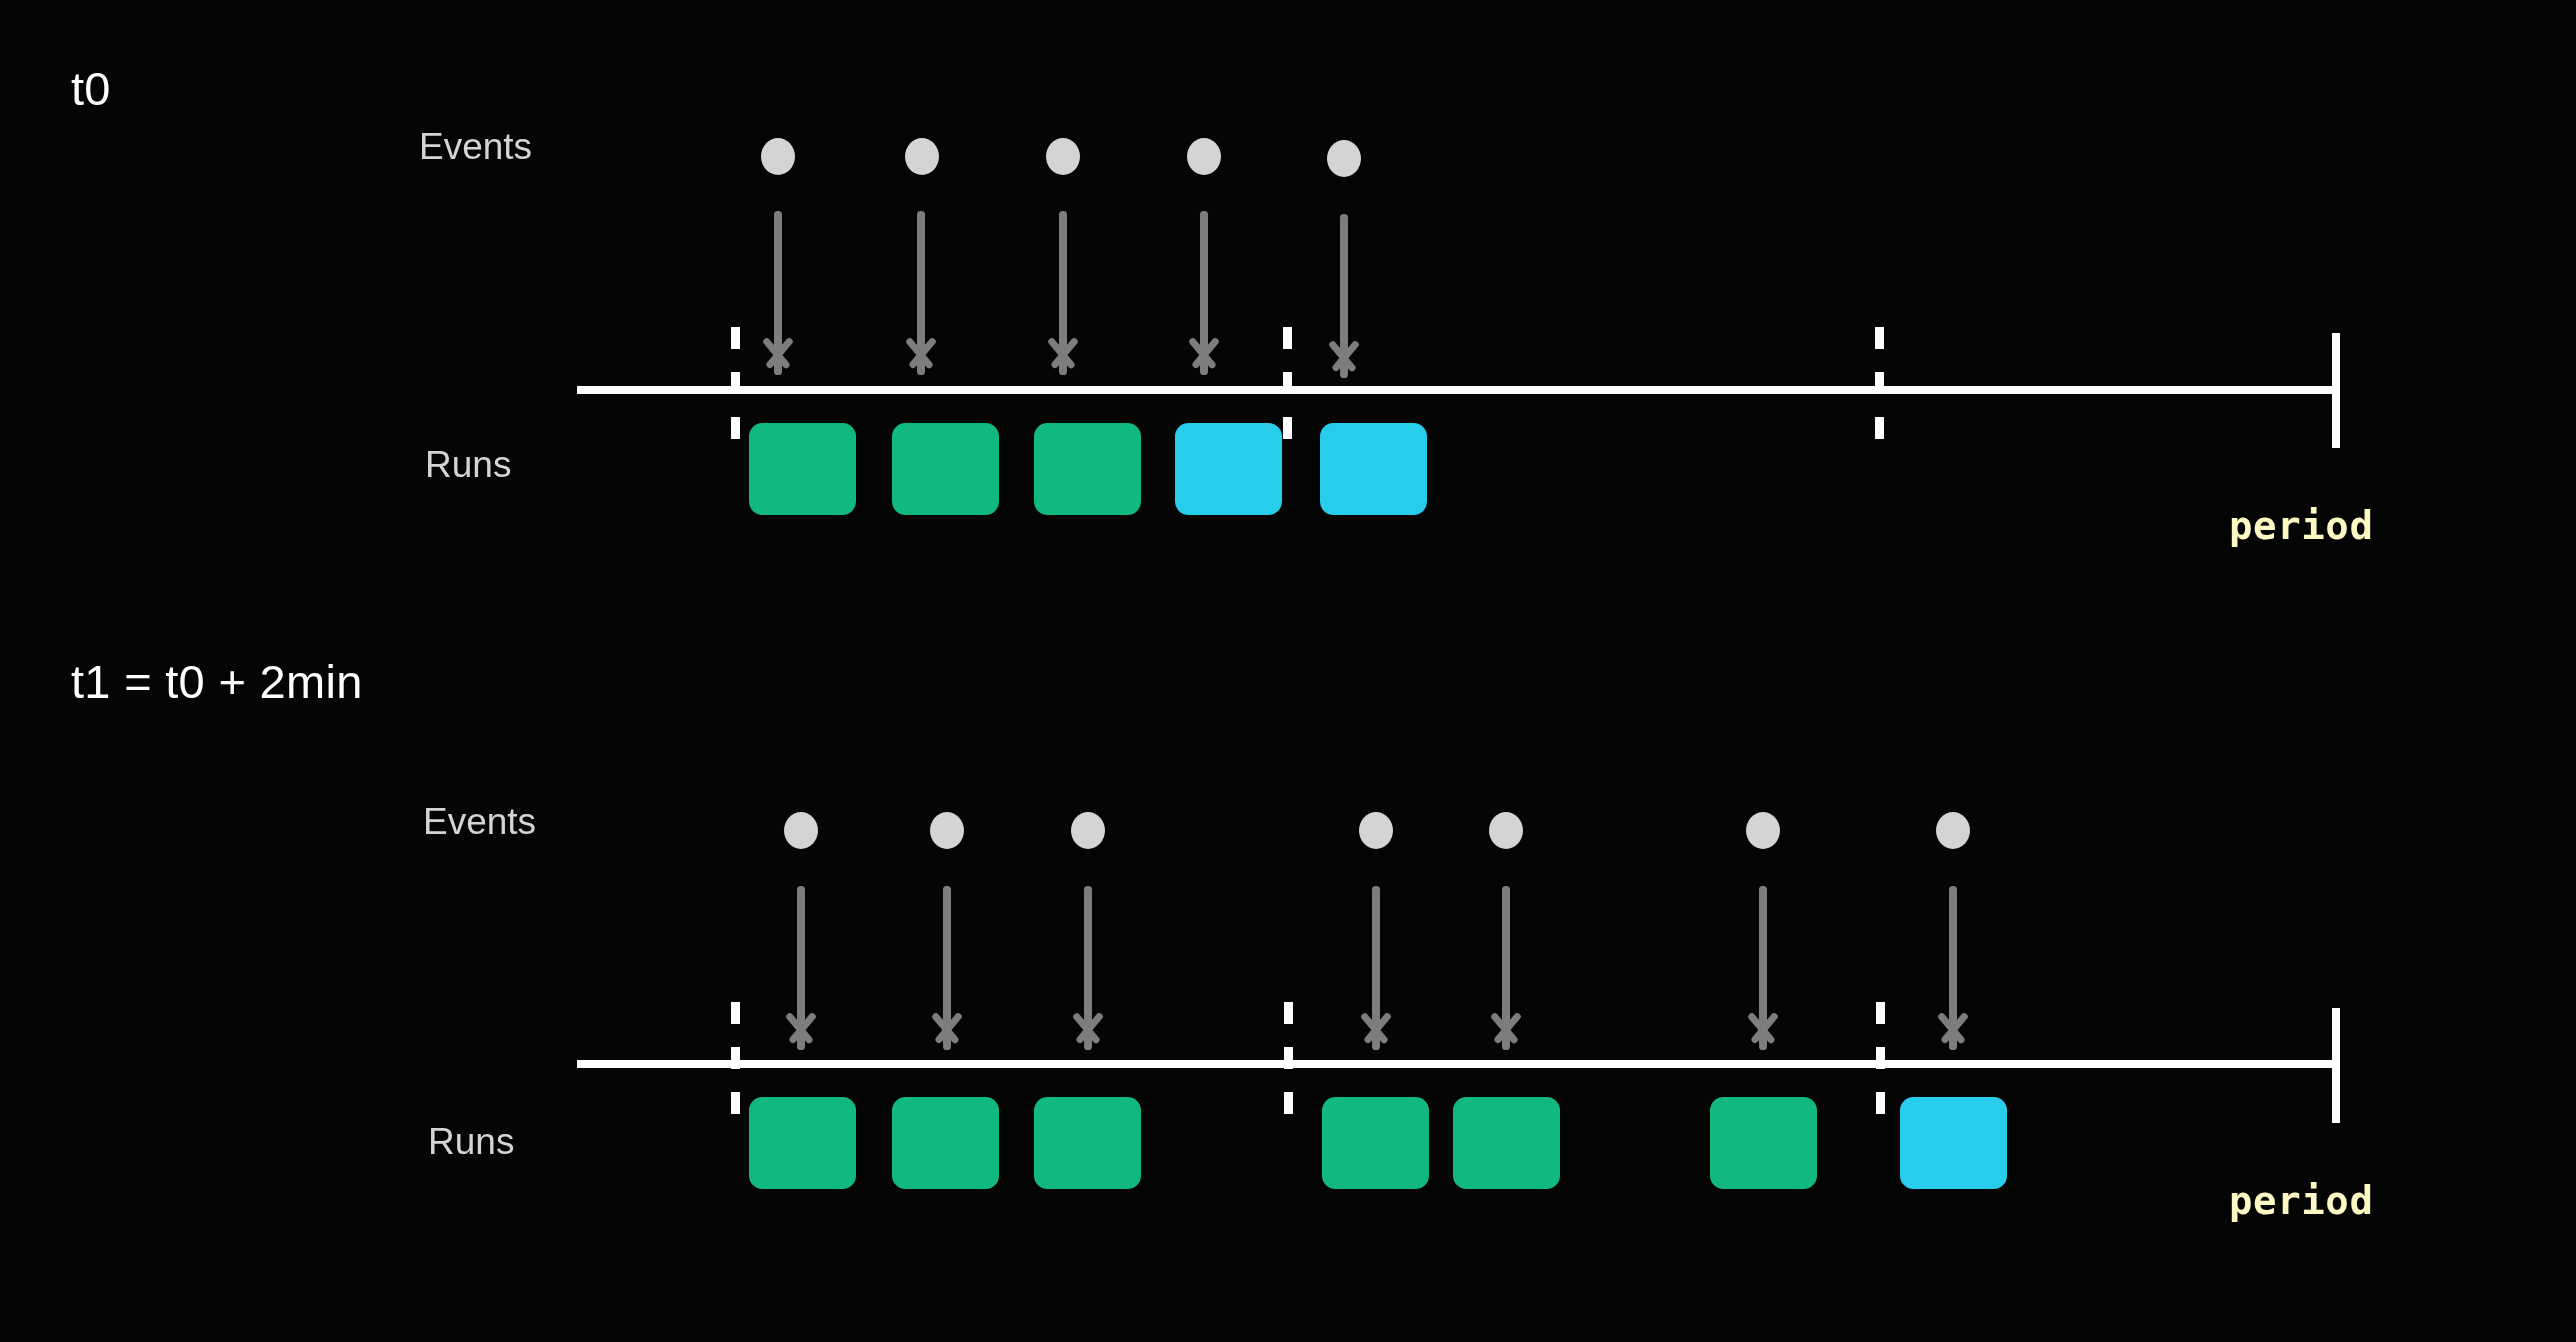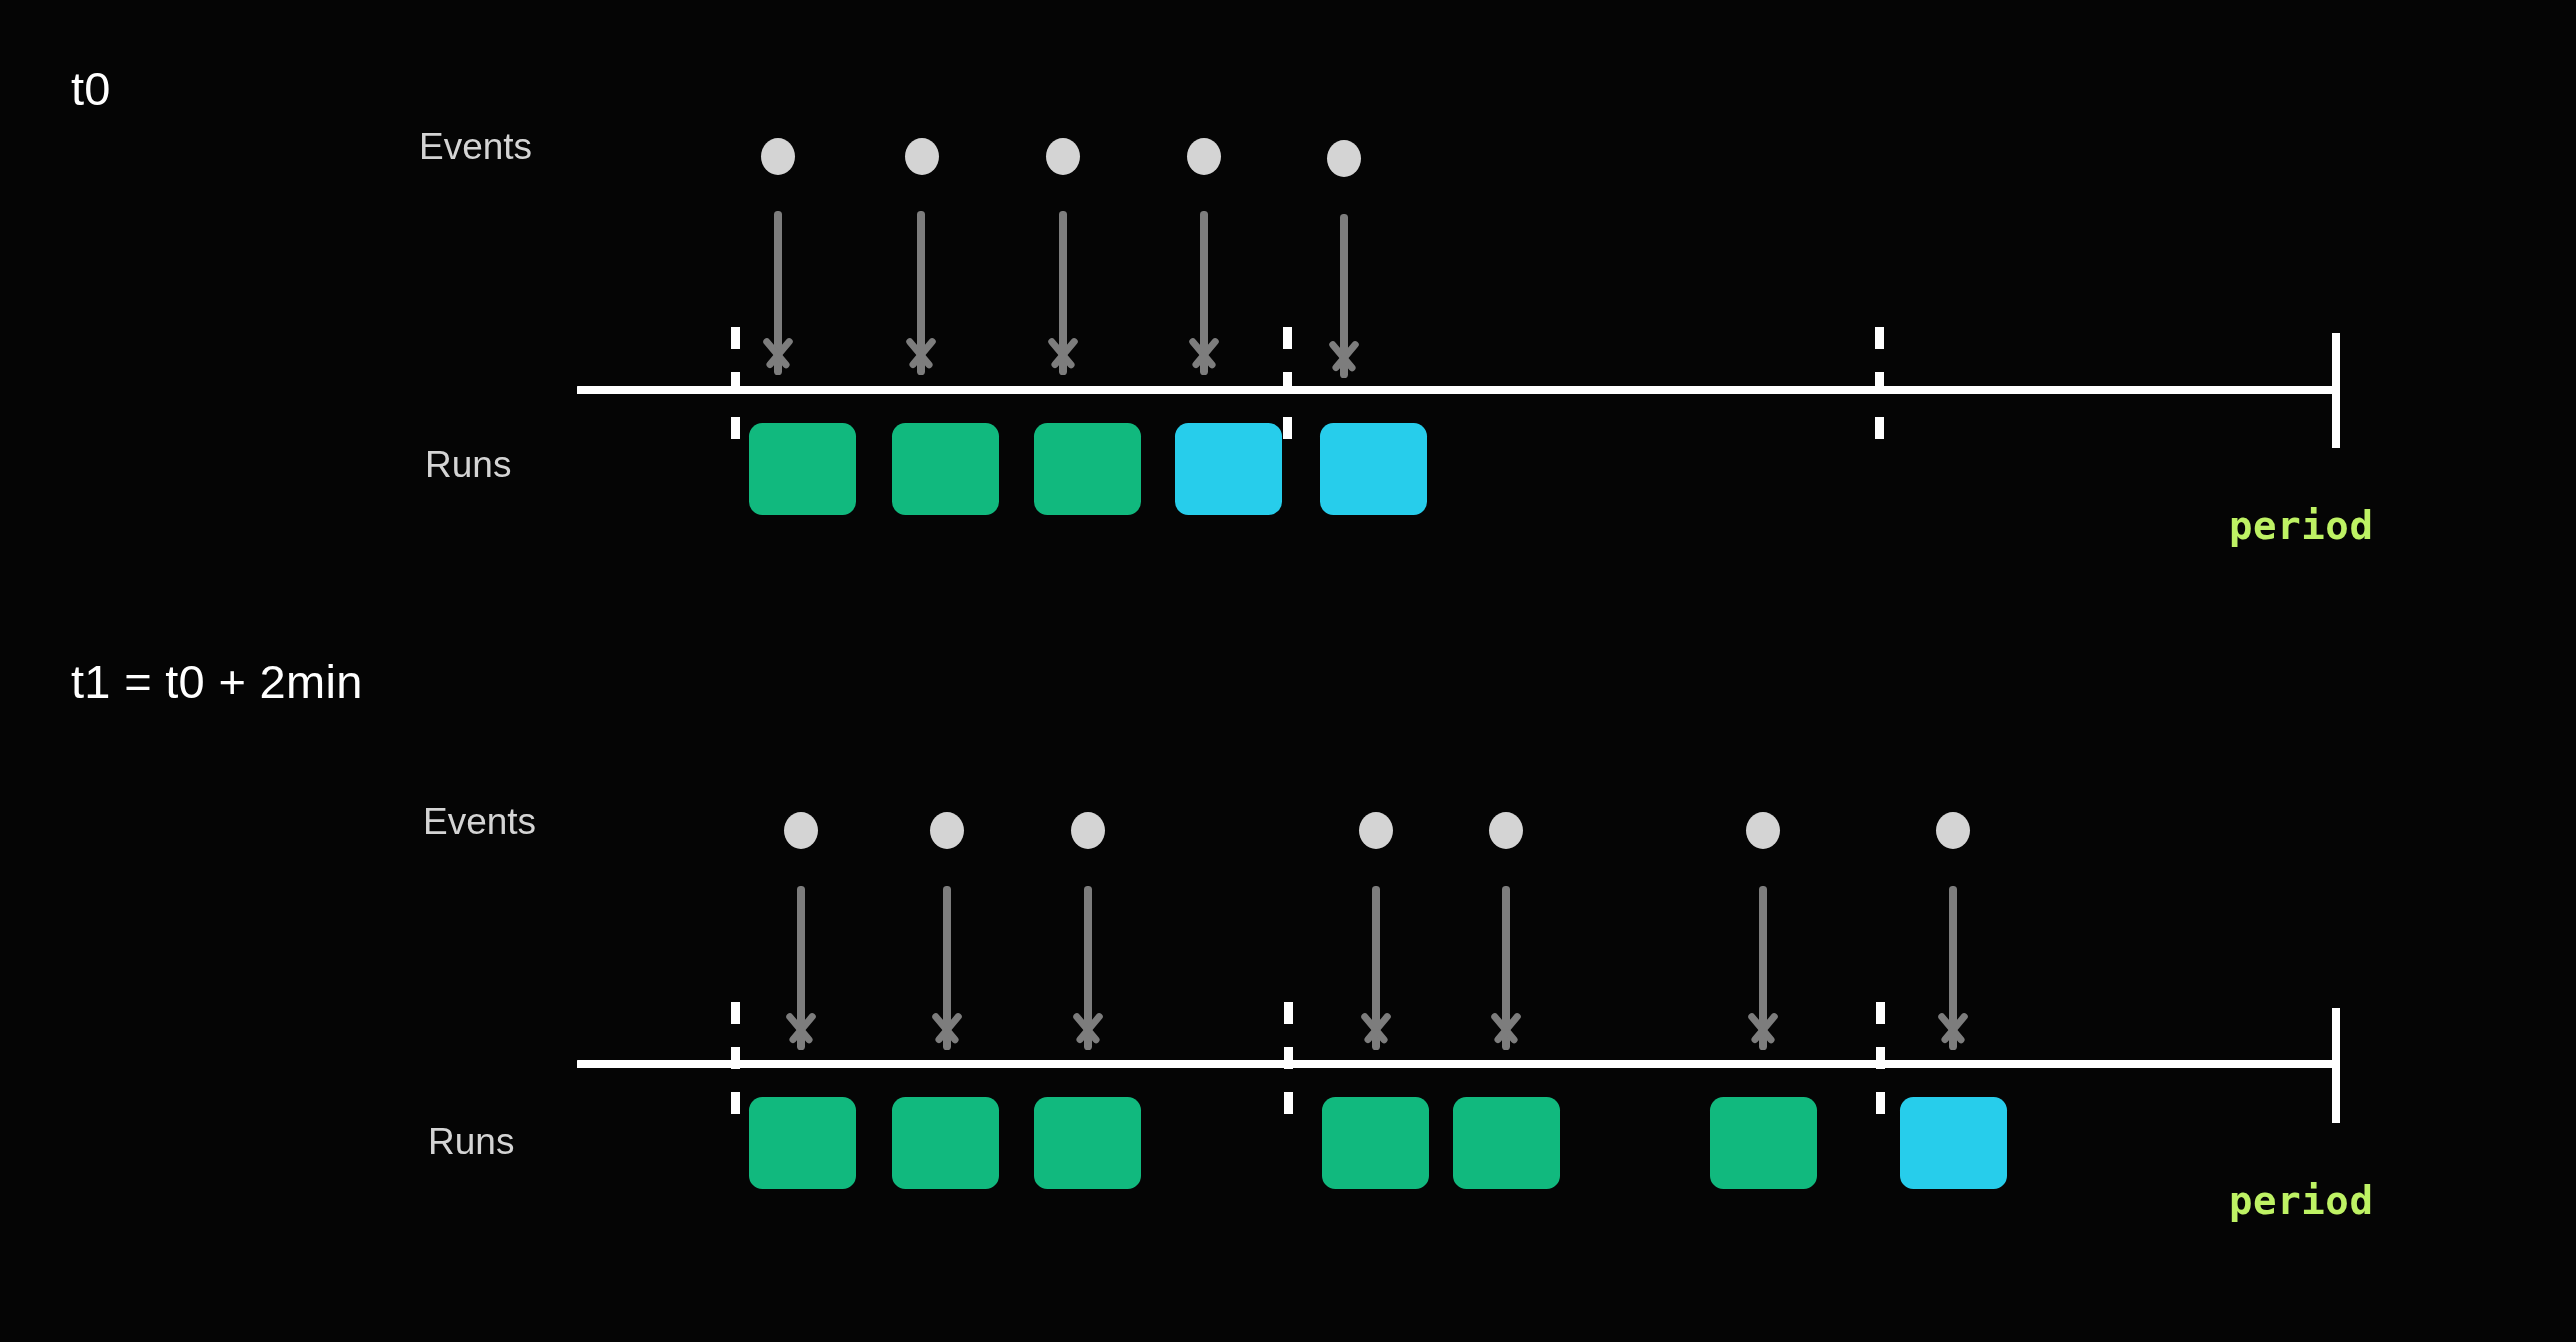--- a/index.html
+++ b/index.html
@@ -42,21 +42,21 @@
     width:7.8px;
     background:#ffffff;
   }
 
   .period-label{
     position:absolute;
     font-family:"DejaVu Sans Mono", monospace;
     font-weight:bold;
     font-size:39px;
     line-height:1;
-    color:#bef264;
+    color:#fef9c3;
     white-space:nowrap;
     letter-spacing:0.6px;
   }
 
   .boundary{
     position:absolute;
     width:9px;
     background-image:linear-gradient(to bottom,#ffffff 0 48%,transparent 48% 100%);
     background-size:100% 45px;
     background-repeat:repeat-y;

